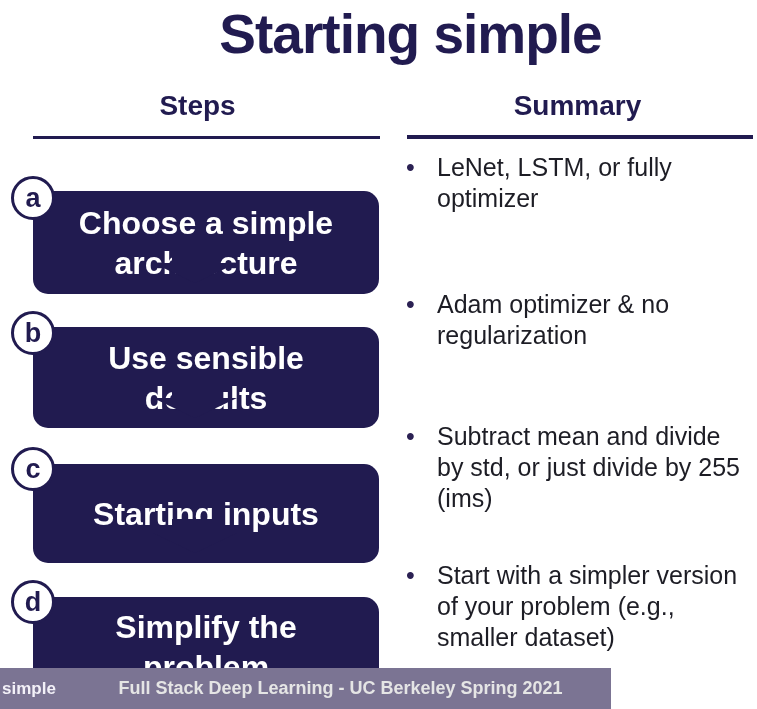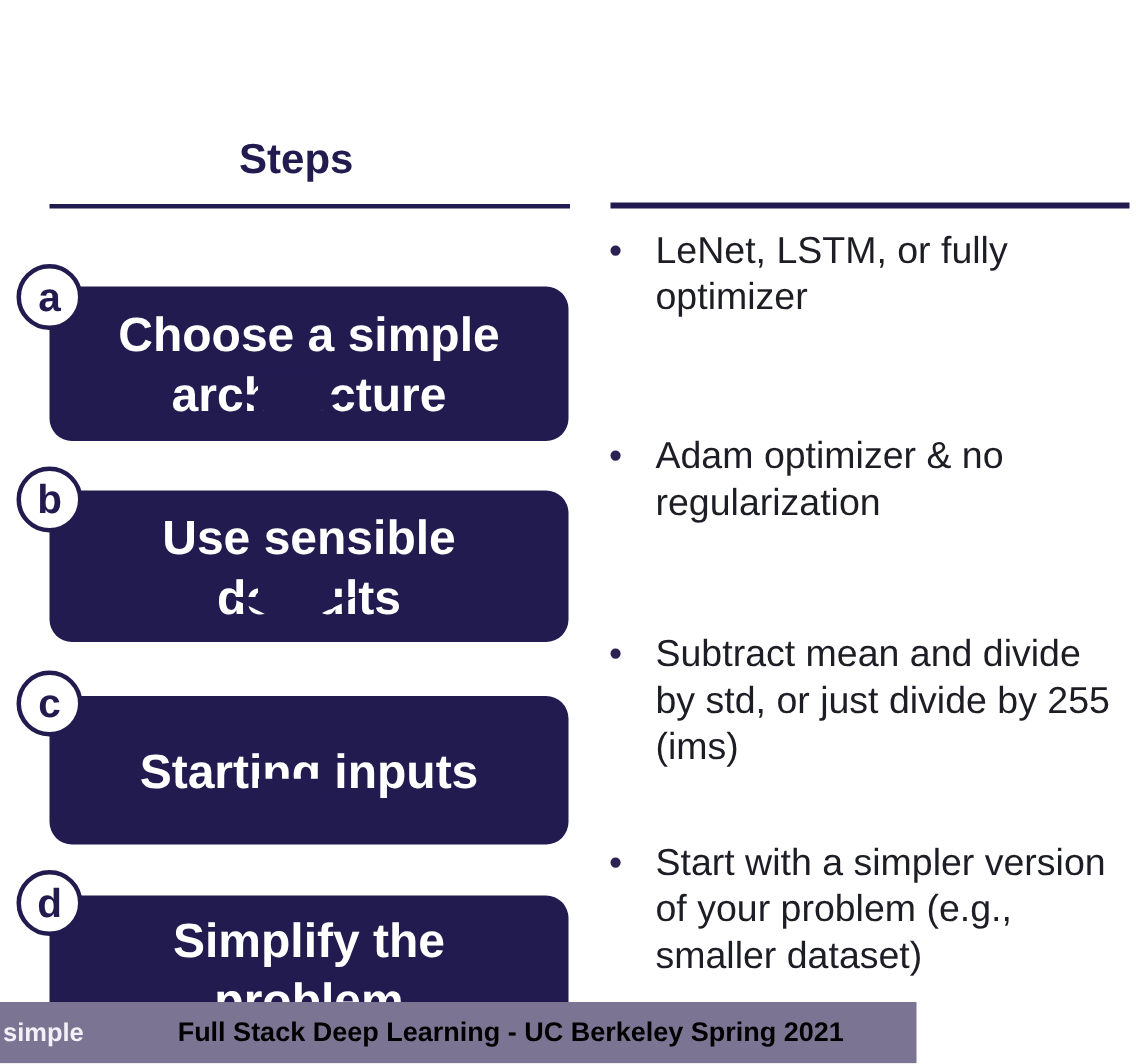--- a/index.html
+++ b/index.html
@@ -149,30 +149,32 @@
     position: absolute;
     left: 0;
     right: 0;
     top: 0;
     height: 41px;
     line-height: 41px;
     padding-left: 70px;
     text-align: center;
     font-size: 18px;
     font-weight: bold;
-    color: #000000;
+    color: #e5e5e5;
   }
 </style>
 </head>
 <body>
 
 <div class="slide">
 
+  <h1 class="title">Starting simple</h1>
 
   <div class="col-header steps-header">Steps</div>
+  <div class="col-header summary-header">Summary</div>
   <div class="rule rule-steps"></div>
   <div class="rule rule-summary"></div>
 
   <div class="step-box step-a">
     <span class="step-label">Choose a simple architecture</span>
   </div>
   <div class="badge badge-a">a</div>
 
   <svg class="arrow arrow-1" viewBox="0 0 84 34" preserveAspectRatio="none">
     <polygon points="19,0 65,0 65,14 84,14 42,34 0,14 19,14"></polygon>

